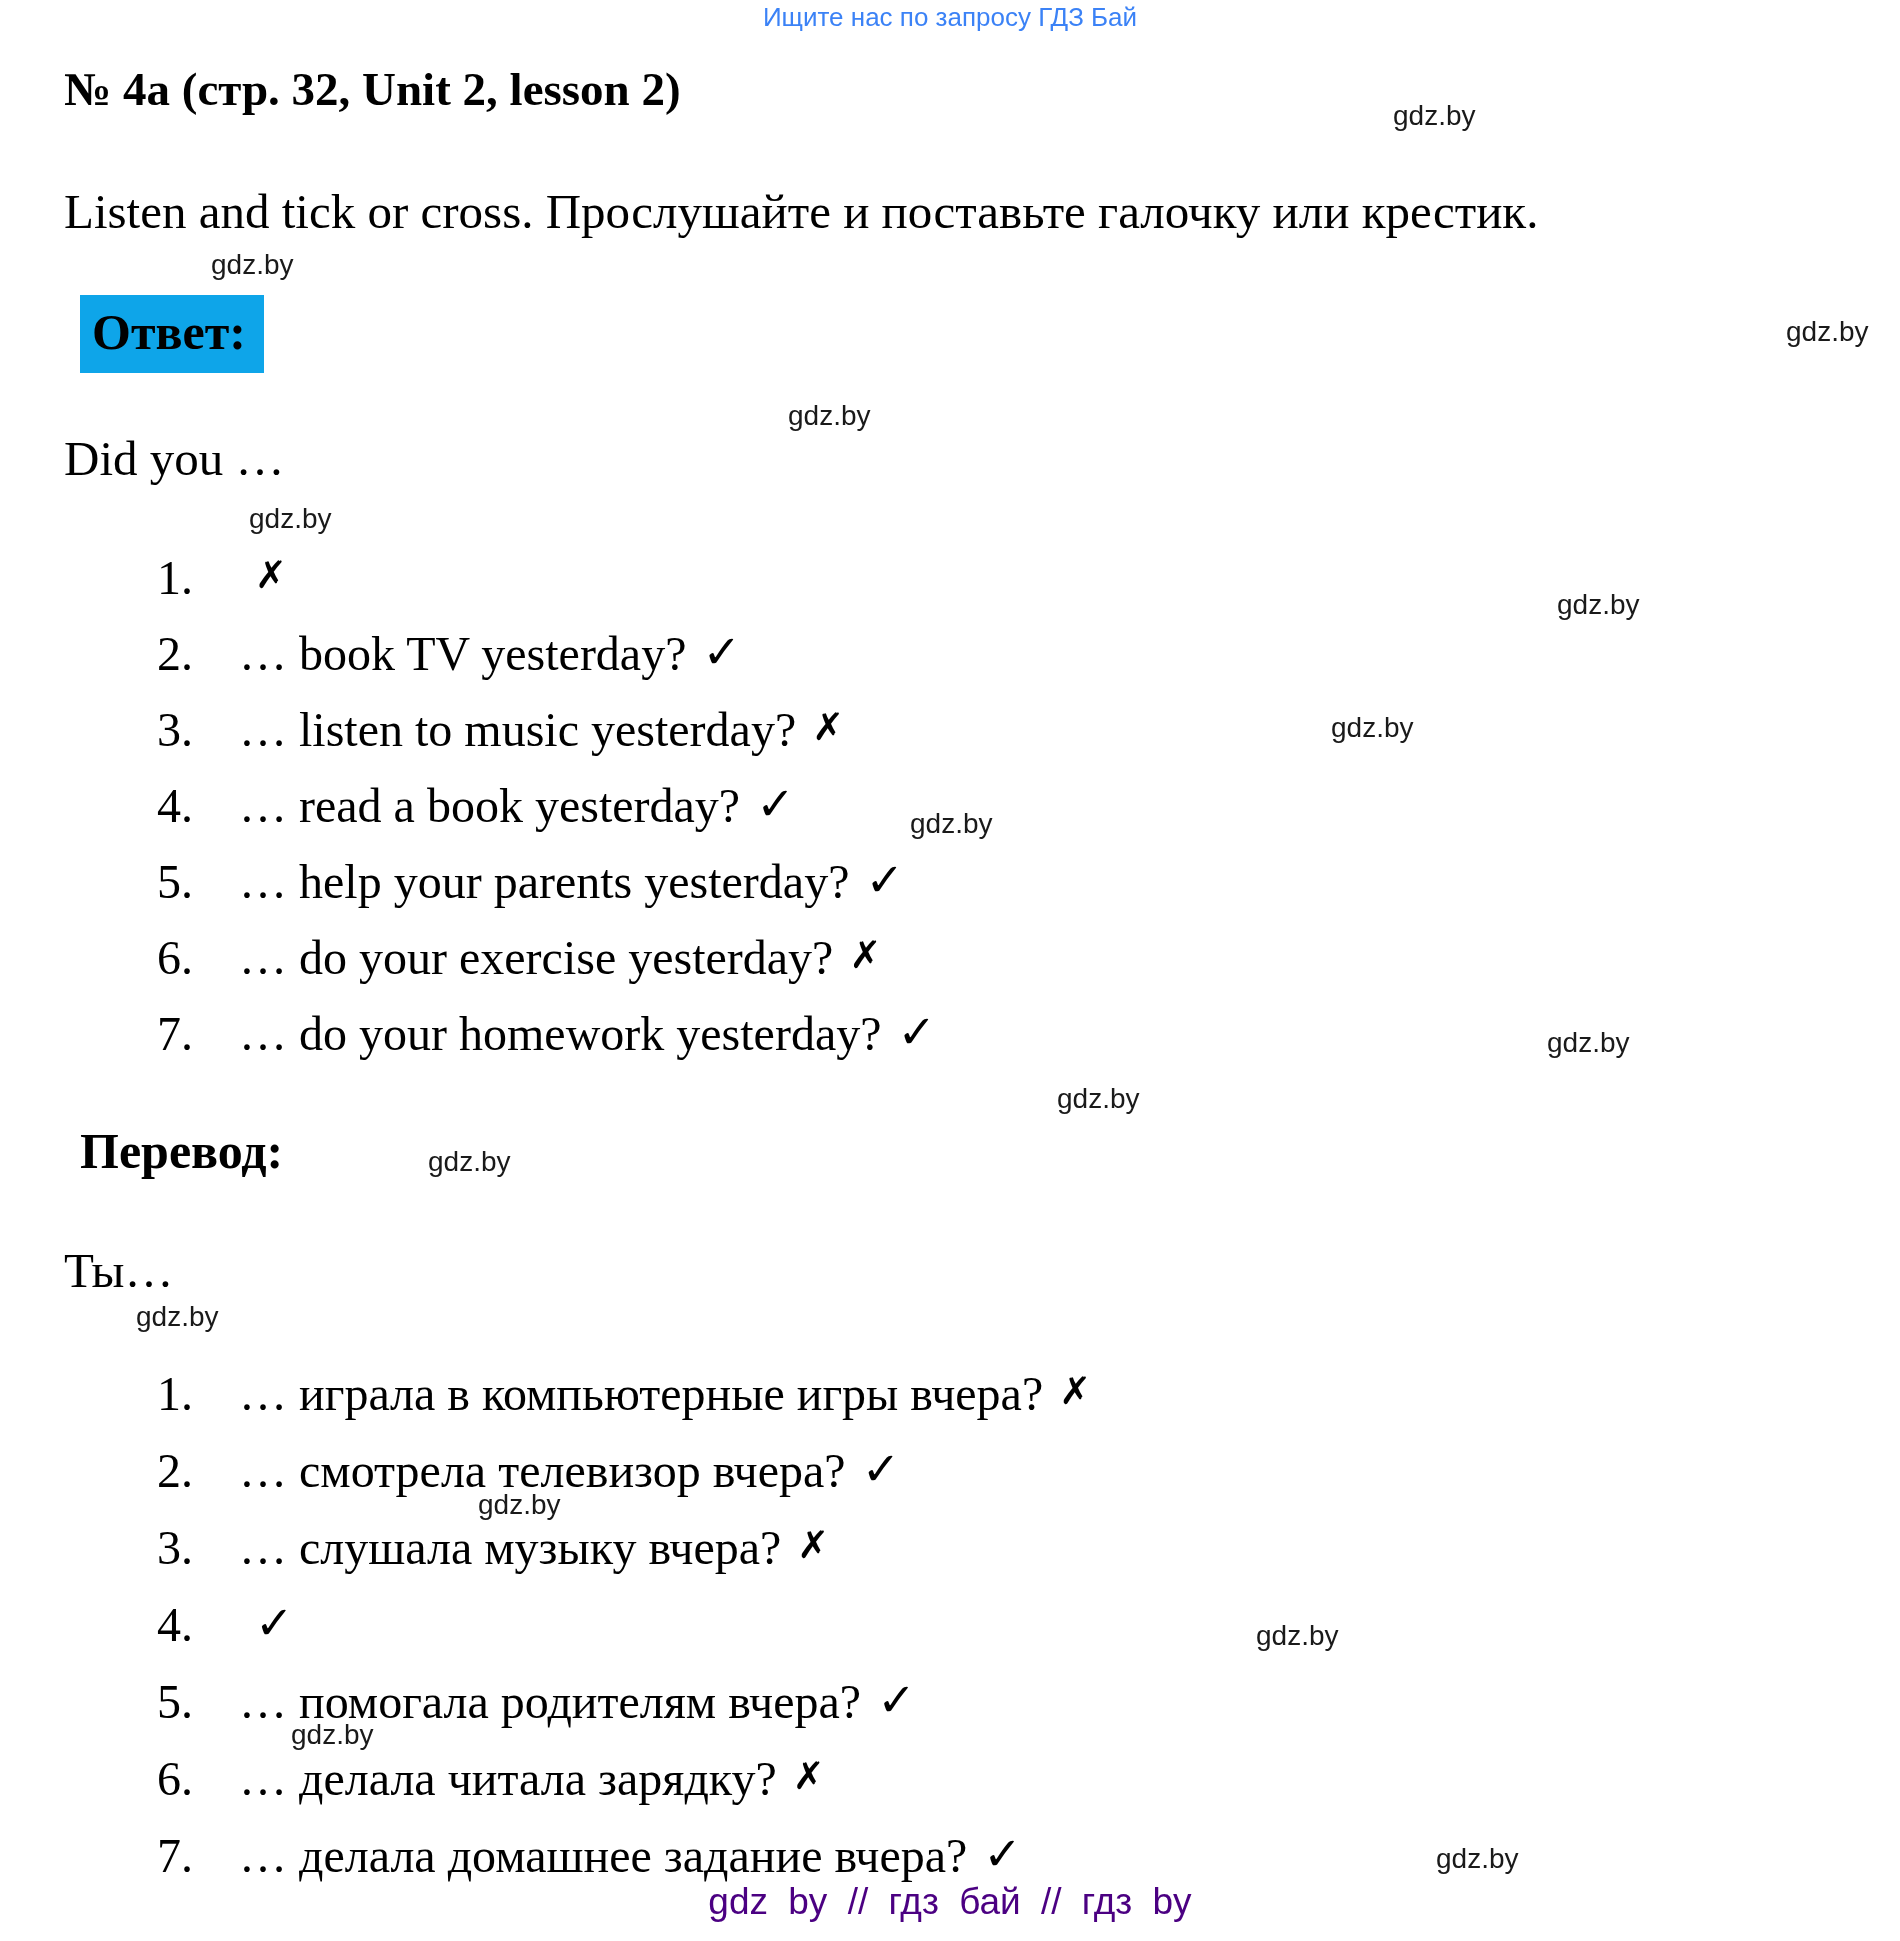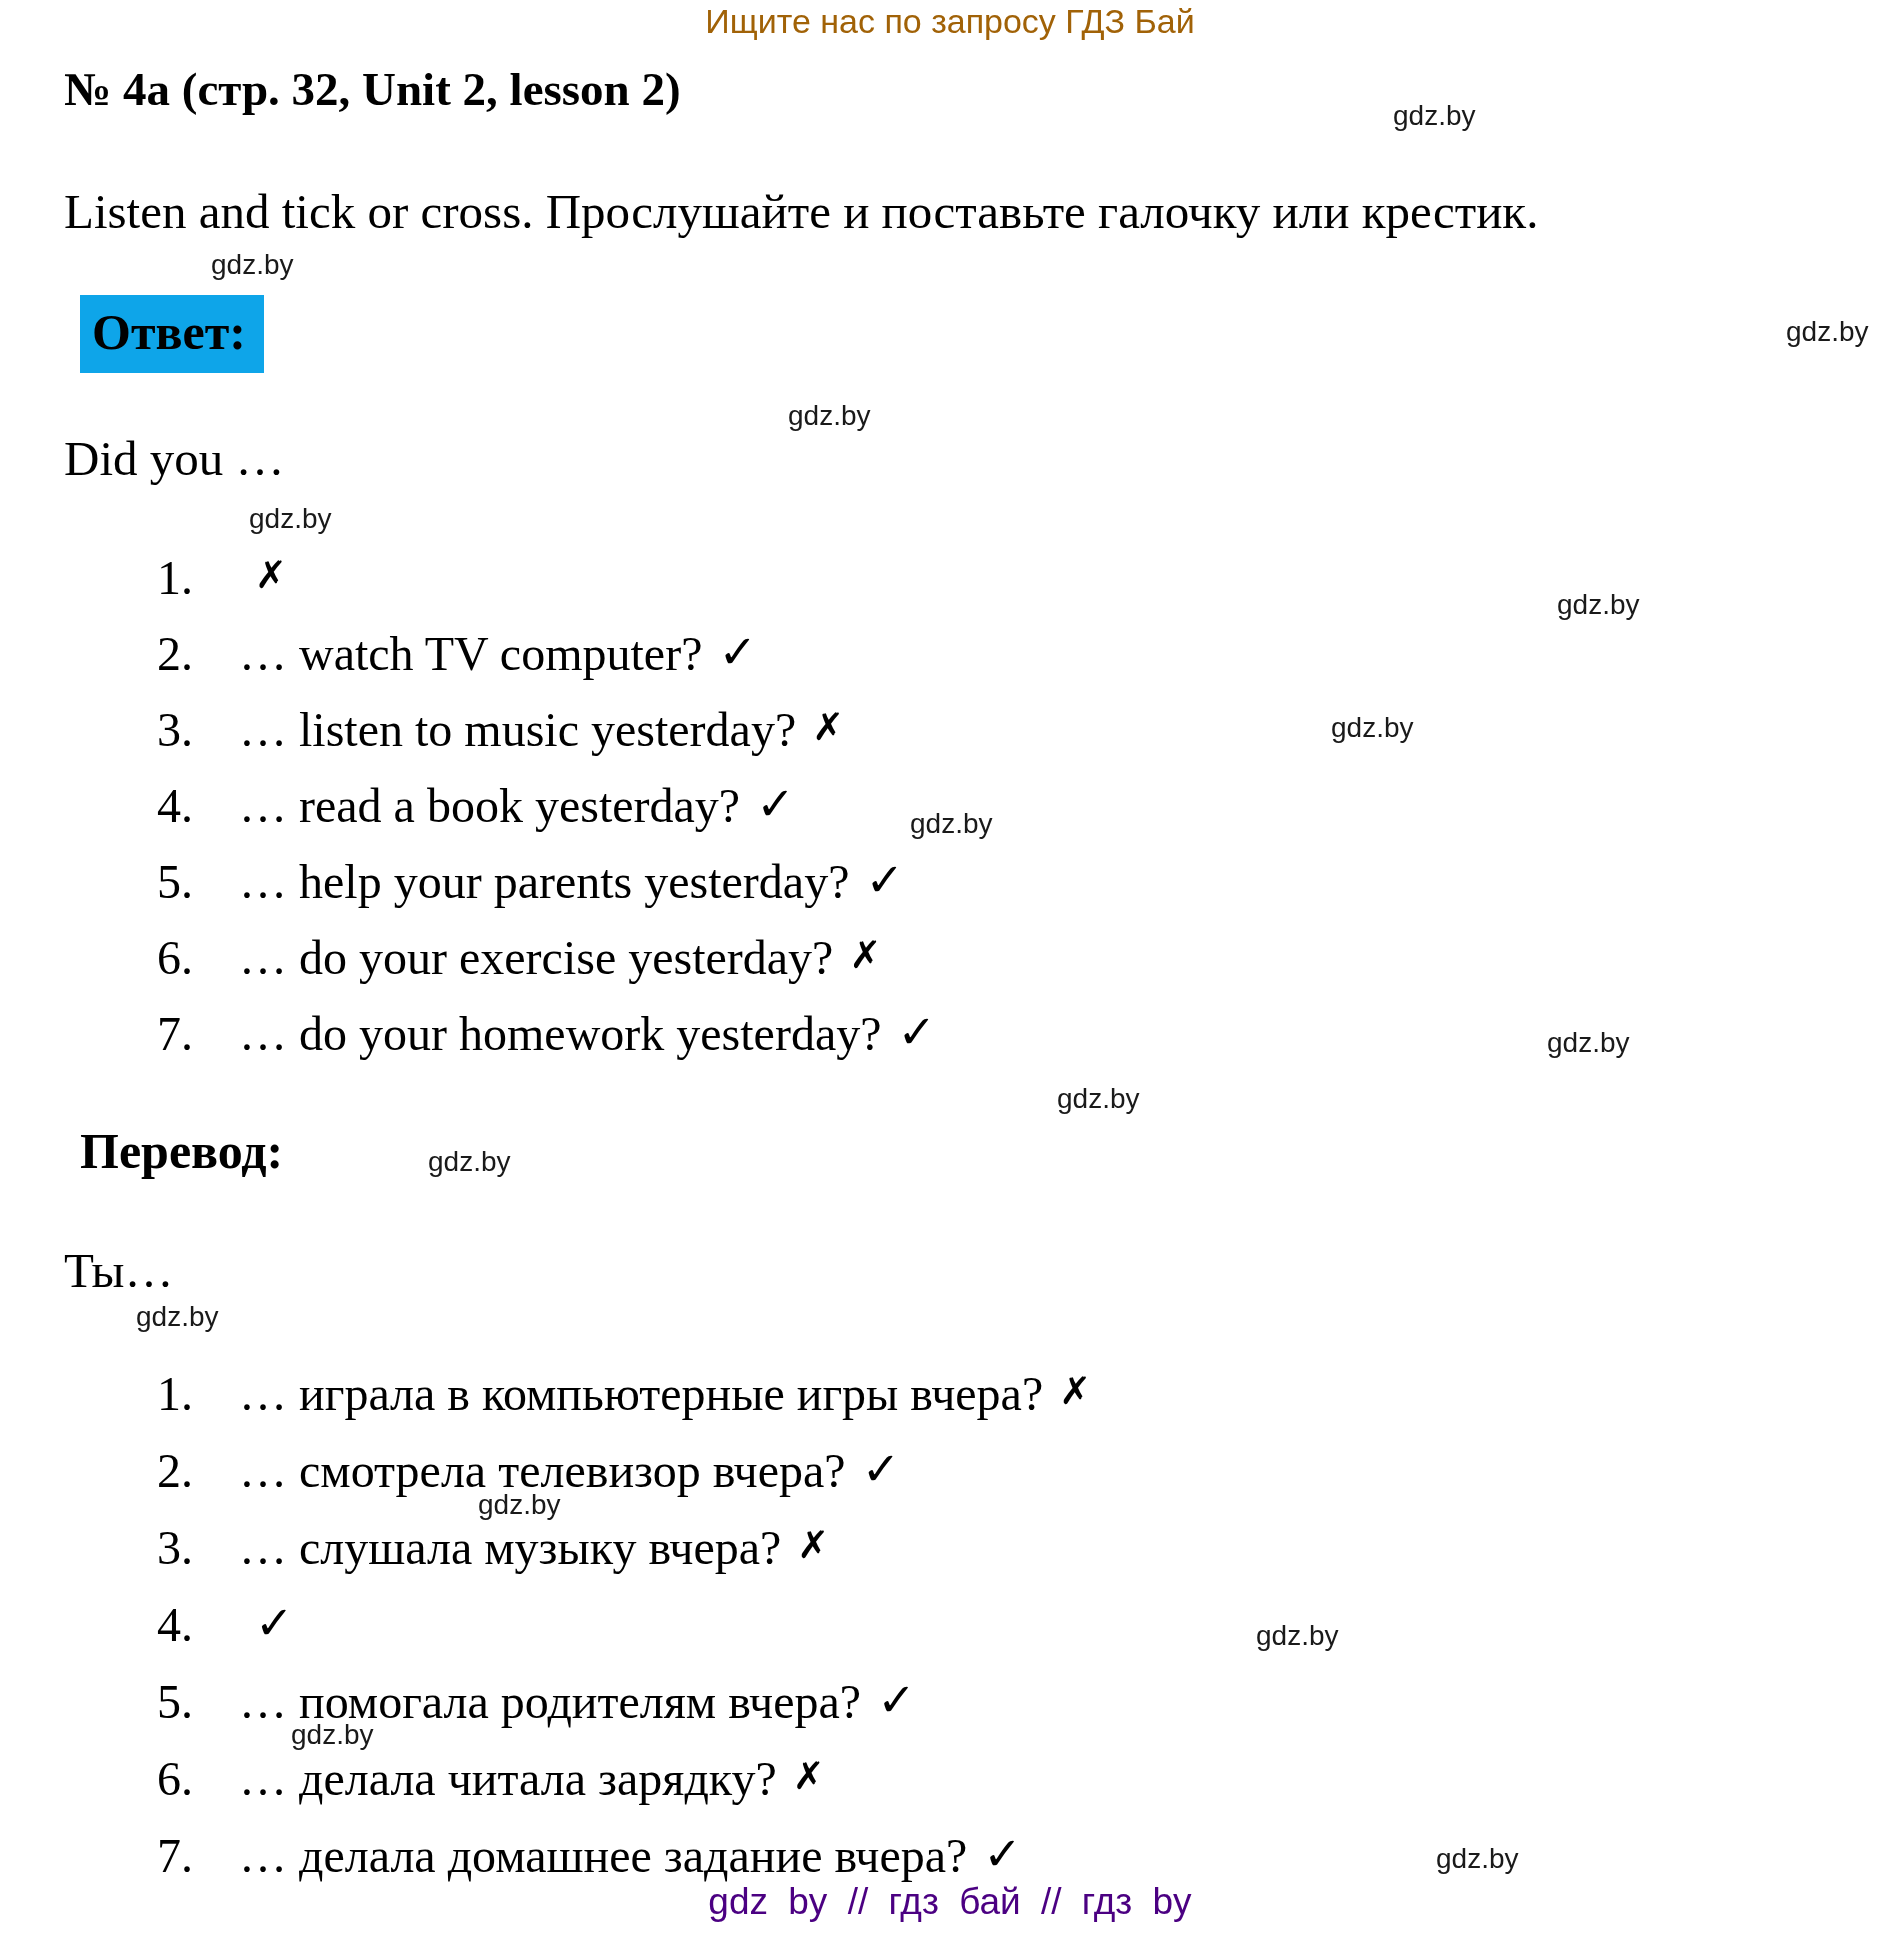--- a/index.html
+++ b/index.html
@@ -5,21 +5,21 @@
   * { margin:0; padding:0; box-sizing:border-box; }
   html,body { background:#ffffff; }
   body {
     width:1900px; height:1941px; position:relative; overflow:hidden;
     font-family:"Liberation Serif", serif; color:#000;
   }
   .abs { position:absolute; }
   .banner {
     top:2px; left:0; width:1900px; text-align:center;
     font-family:"Liberation Sans", sans-serif;
-    font-size:34px; color:#a16207;
+    font-size:26px; color:#3b82f6;
   }
   .title { left:64px; top:62px; font-size:47px; font-weight:bold; white-space:nowrap; }
   .instruction { left:64px; top:183px; font-size:49px; white-space:nowrap; }
   .answer-label {
     left:80px; top:295px; font-size:50px; font-weight:bold;
     background:#0ea5e9; padding:8px 18px 12px 12px; display:inline-block;
   }
   .did-you { left:64px; top:430px; font-size:49px; }
   .ty { left:64px; top:1242px; font-size:49px; }
   .translation-label { left:80px; top:1122px; font-size:50px; font-weight:bold; }
@@ -55,21 +55,21 @@
 
 <div class="abs did-you">Did you …</div>
 
 <ul class="abs qlist en">
   <li>
     <span class="q-num">1.</span>
     <span class="q-mark cross">✗</span>
   </li>
   <li>
     <span class="q-num">2.</span>
-    <span class="q-text">… watch TV computer?</span>
+    <span class="q-text">… book TV yesterday?</span>
     <span class="q-mark tick">✓</span>
   </li>
   <li>
     <span class="q-num">3.</span>
     <span class="q-text">… listen to music yesterday?</span>
     <span class="q-mark cross">✗</span>
   </li>
   <li>
     <span class="q-num">4.</span>
     <span class="q-text">… read a book yesterday?</span>

